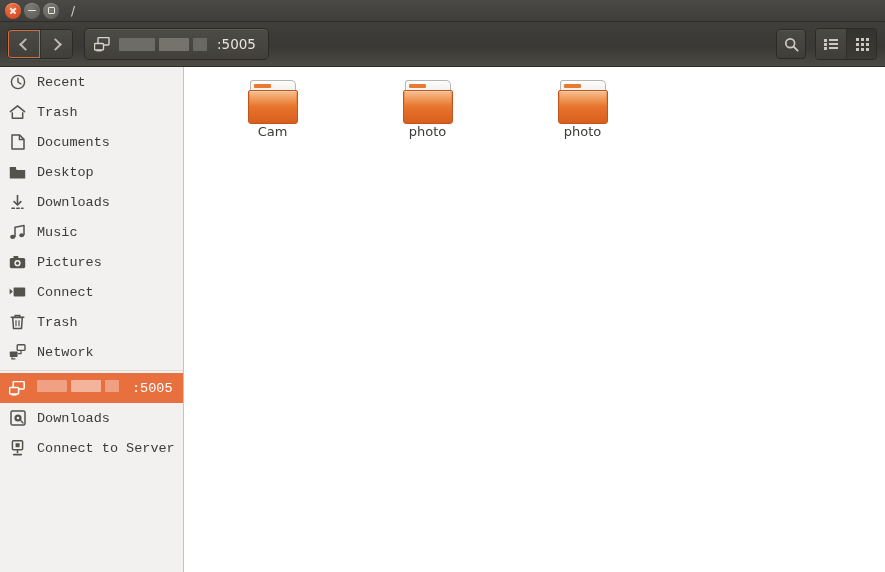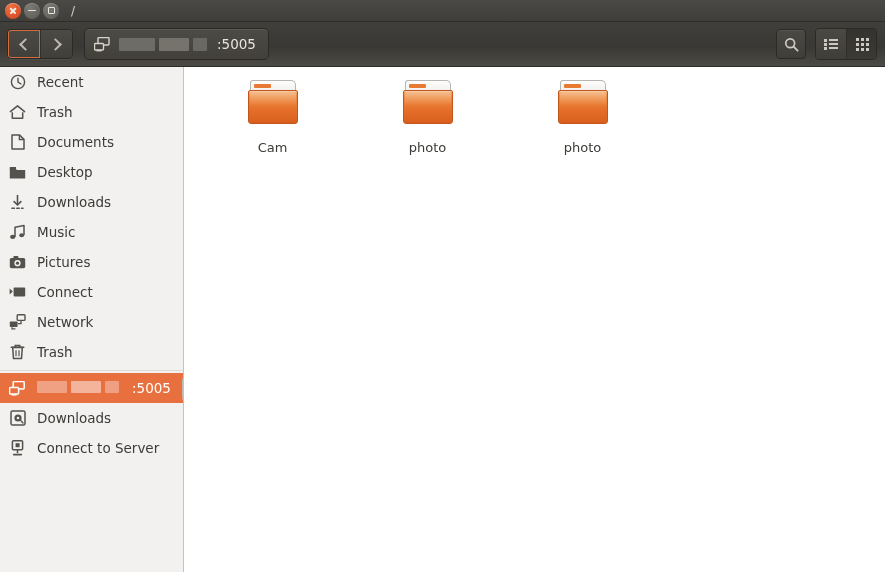--- a/index.html
+++ b/index.html
@@ -113,21 +113,21 @@
   .ico-grid i { display: block; background: #cdc9c2; width: 3px; height: 3px; }
 
   
   .sidebar {
     position: absolute; top: 67px; left: 0; width: 184px; height: 505px;
     background: #f2f1f0; border-right: 1px solid #c6c3bf;
     overflow: hidden;
   }
   .s-item {
     height: 30px; display: flex; align-items: center; gap: 11px;
-    padding-left: 9px; color: #3c3b37; font-size: 13.5px; white-space: nowrap;
+    padding-left: 9px; color: #3c3b37; font-size: 13.5px; white-space: nowrap; font-family: Liberation Mono, monospace;
   }
   .s-item .s-ic {
     width: 17px; height: 17px; flex: none;
     display: flex; align-items: center; justify-content: center;
     color: #54524d;
   }
   .s-item.selected { background: #e8703e; color: #ffffff; padding-right: 4px; }
   .s-item.selected .s-ic { color: #ffffff; }
   .s-sep { height: 1px; background: #dedbd7; margin: 3px 0 2px 0; }
   .s-redact { height: 12px; border-radius: 1px; display: inline-block; }
@@ -178,21 +178,21 @@
     background: linear-gradient(to bottom, #f3a35f 0%, #ee8a40 22%, #e5712a 55%, #d95e1e 100%);
     border: 1px solid #c1561d; border-radius: 2px 2px 3px 3px;
     box-shadow: inset 0 1px 0 rgba(255,255,255,.45);
   }
   .folder .front::before {
     content: ""; position: absolute; left: 1px; top: 1px; width: 46px; height: 14px;
     background: linear-gradient(to bottom, rgba(255,255,255,.30), rgba(255,255,255,0));
     border-radius: 2px;
   }
   .file-name {
-    margin-top: 16px; font-size: 13px; color: #3c3b37; text-align: left;
+    margin-top: 0; font-size: 13px; color: #3c3b37; text-align: left;
     max-width: 140px; white-space: nowrap; overflow: hidden; text-overflow: ellipsis;
   }
 </style>
 </head>
 <body>
 
 <div class="window">
 
   <div class="titlebar">
     <div class="wbtns">
@@ -356,40 +356,40 @@
         <svg width="17" height="12" viewBox="0 0 17 12">
             <path d="M0.6 2.5l3.2 3-3.2 3z" fill="currentColor"></path>
             <rect x="4.6" y="1.6" width="11.6" height="8.8" rx="0.8" fill="currentColor"></rect>
           </svg>
       </span>
       <span>Connect</span>
     </div>
 
     <div class="s-item">
       <span class="s-ic">
+        <svg width="15" height="16" viewBox="0 0 15 16">
+            <path d="M1.2 3.2h12.6" stroke="currentColor" stroke-width="1.5" stroke-linecap="round"></path>
+            <path d="M5.2 3V1.5h4.6V3" fill="none" stroke="currentColor" stroke-width="1.4"></path>
+            <path d="M2.7 3.6h9.6l-.8 11H3.5z" fill="none" stroke="currentColor" stroke-width="1.5" stroke-linejoin="round"></path>
+            <path d="M6 6.2v6M9 6.2v6" stroke="currentColor" stroke-width="1.2"></path>
+          </svg>
+      </span>
+      <span>Trash</span>
+    </div>
+
+    <div class="s-item">
+      <span class="s-ic">
         <svg width="17" height="16" viewBox="0 0 17 16">
             <rect x="8.2" y="0.8" width="7.8" height="5.6" rx="0.8" fill="none" stroke="currentColor" stroke-width="1.4"></rect>
             <rect x="0.8" y="7.4" width="7.8" height="5.6" rx="0.8" fill="currentColor"></rect>
             <path d="M12 6.6v3.1h-3" fill="none" stroke="currentColor" stroke-width="1.3"></path>
             <path d="M3 13.2v1.6h3.4" fill="none" stroke="currentColor" stroke-width="1.3"></path>
           </svg>
       </span>
       <span>Network</span>
-    </div>
-
-    <div class="s-item">
-      <span class="s-ic">
-        <svg width="15" height="16" viewBox="0 0 15 16">
-            <path d="M1.2 3.2h12.6" stroke="currentColor" stroke-width="1.5" stroke-linecap="round"></path>
-            <path d="M5.2 3V1.5h4.6V3" fill="none" stroke="currentColor" stroke-width="1.4"></path>
-            <path d="M2.7 3.6h9.6l-.8 11H3.5z" fill="none" stroke="currentColor" stroke-width="1.5" stroke-linejoin="round"></path>
-            <path d="M6 6.2v6M9 6.2v6" stroke="currentColor" stroke-width="1.2"></path>
-          </svg>
-      </span>
-      <span>Trash</span>
     </div>
 
     <div class="s-sep"></div>
 
     <div class="s-item selected">
       <span class="s-ic">
         <svg width="17" height="15" viewBox="0 0 17 15">
             <rect x="4.2" y="0.6" width="11" height="7.4" rx="1" fill="none" stroke="currentColor" stroke-width="1.5"></rect>
             <rect x="0.6" y="6.4" width="9" height="6.6" rx="1" fill="#e8703e" stroke="currentColor" stroke-width="1.5"></rect>
             <rect x="2.6" y="13.2" width="5" height="1.4" fill="currentColor"></rect>

